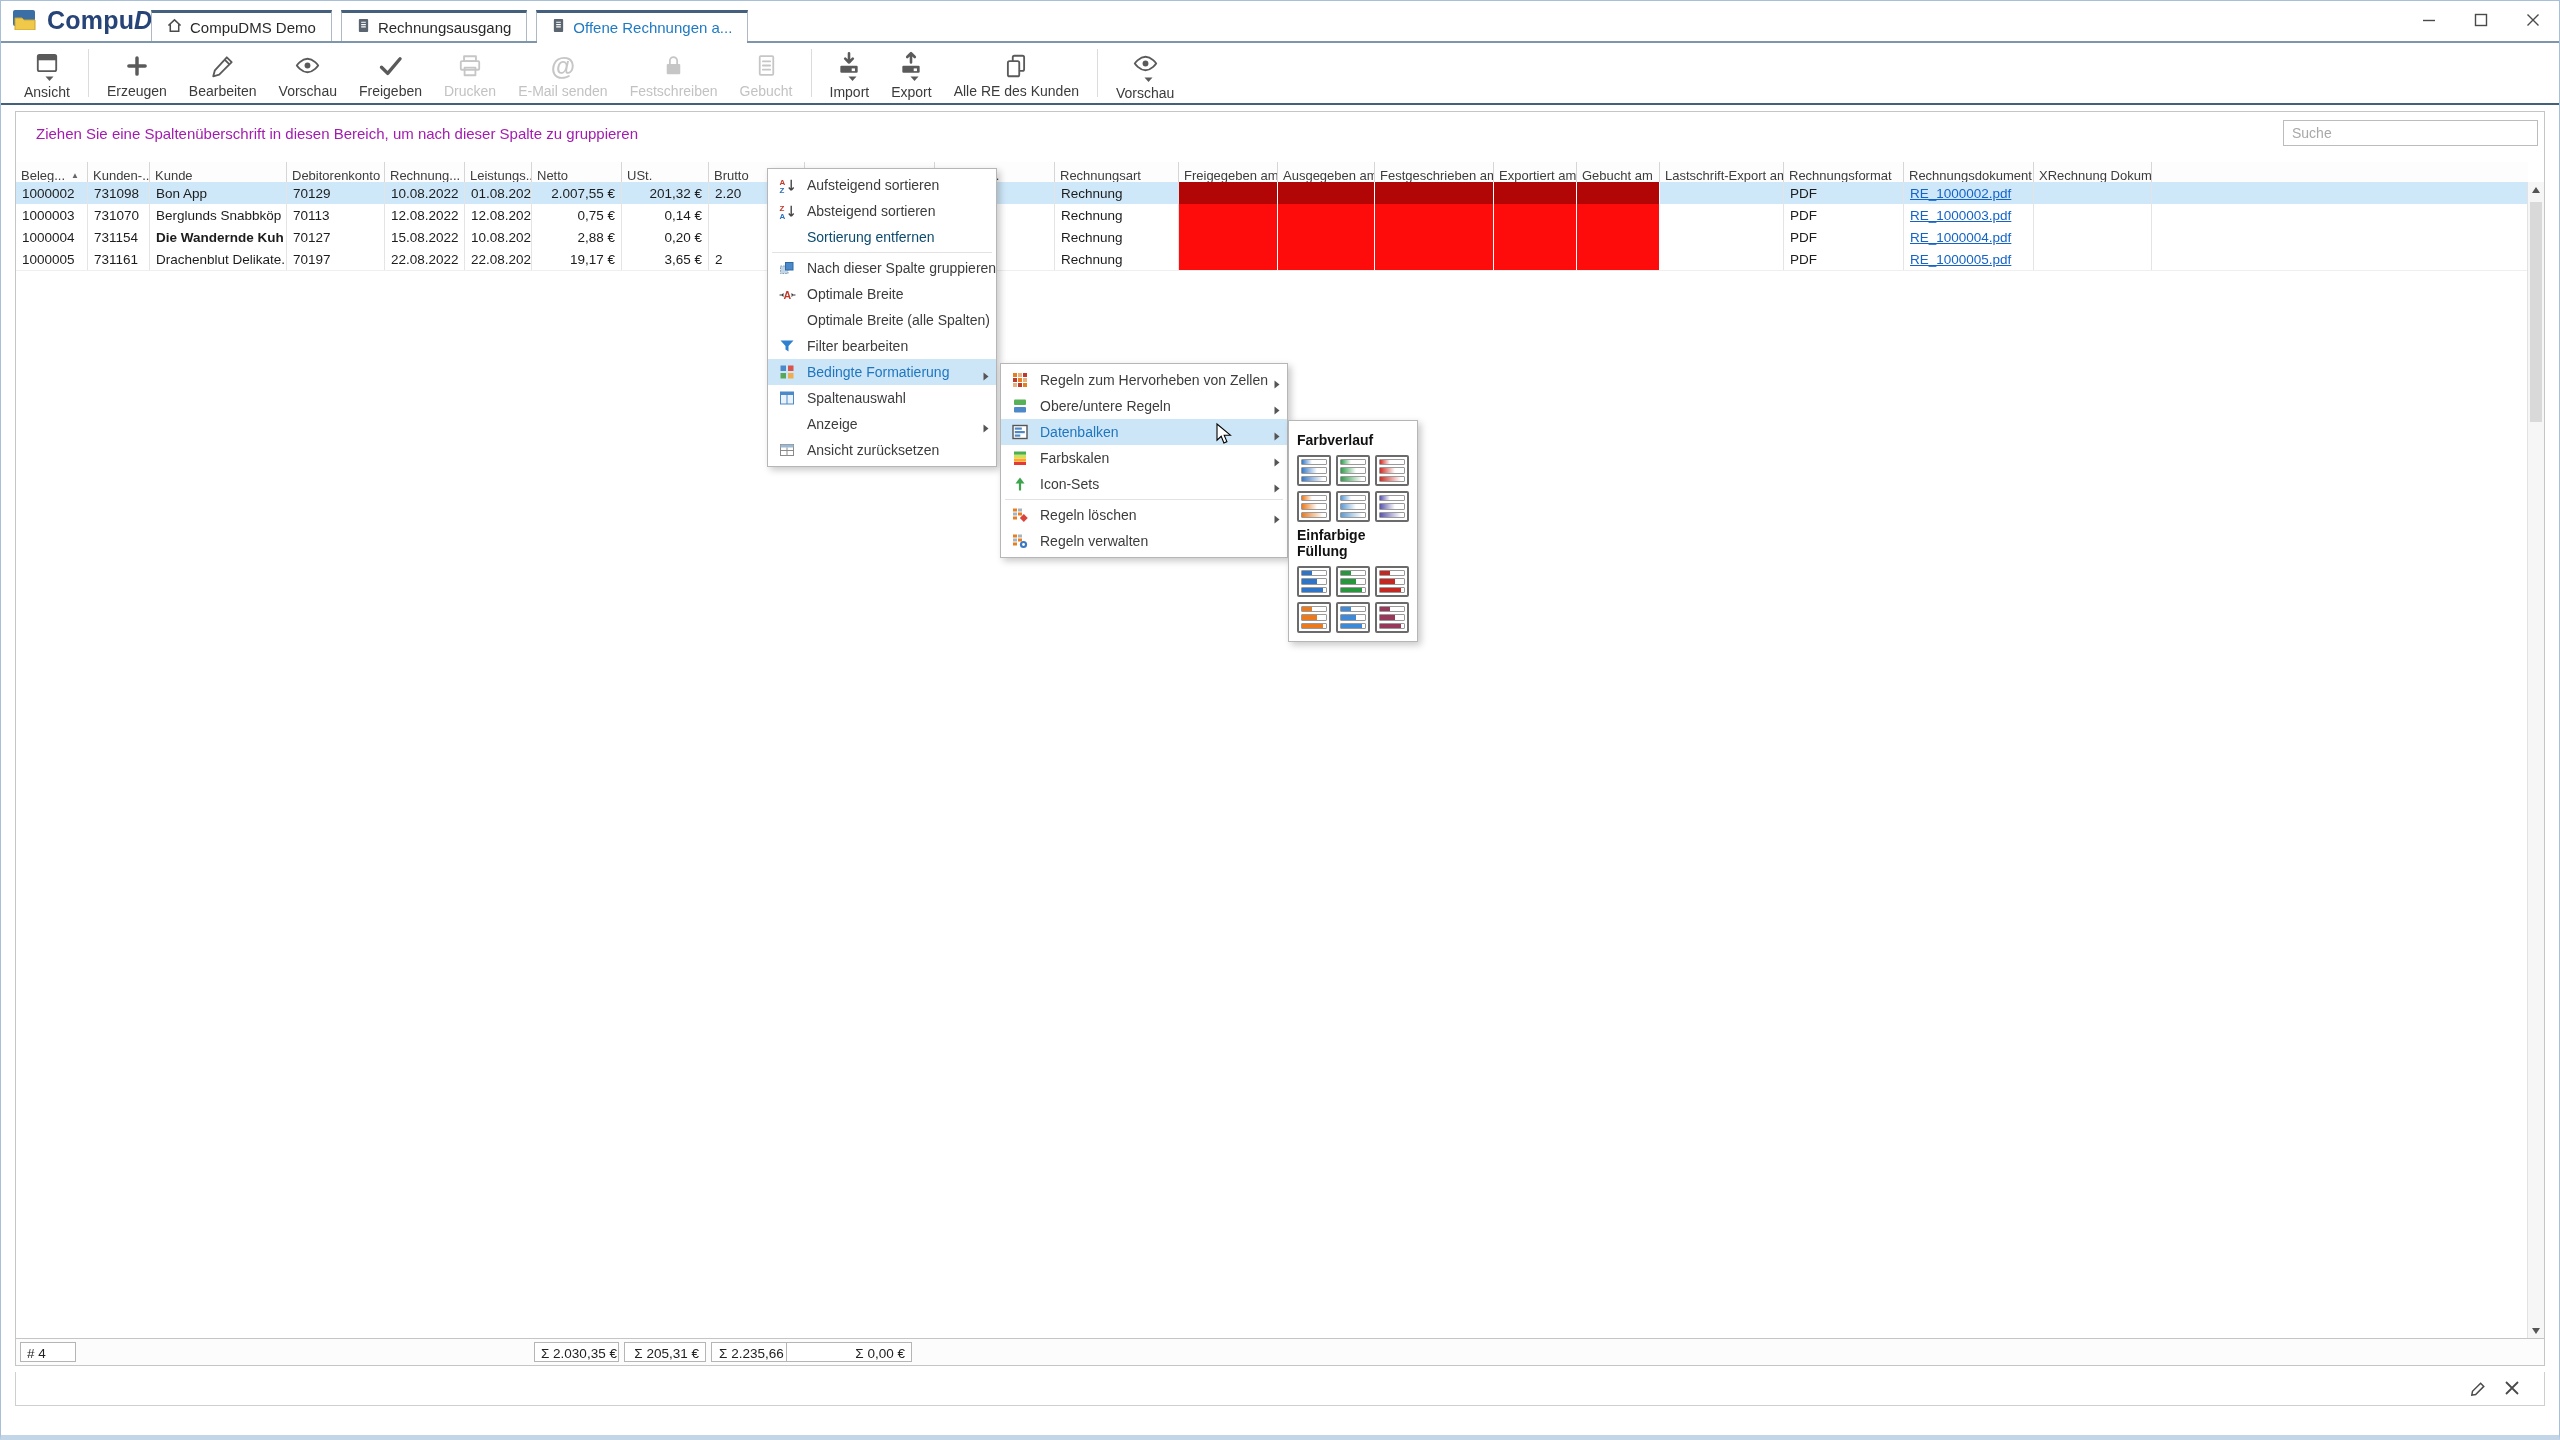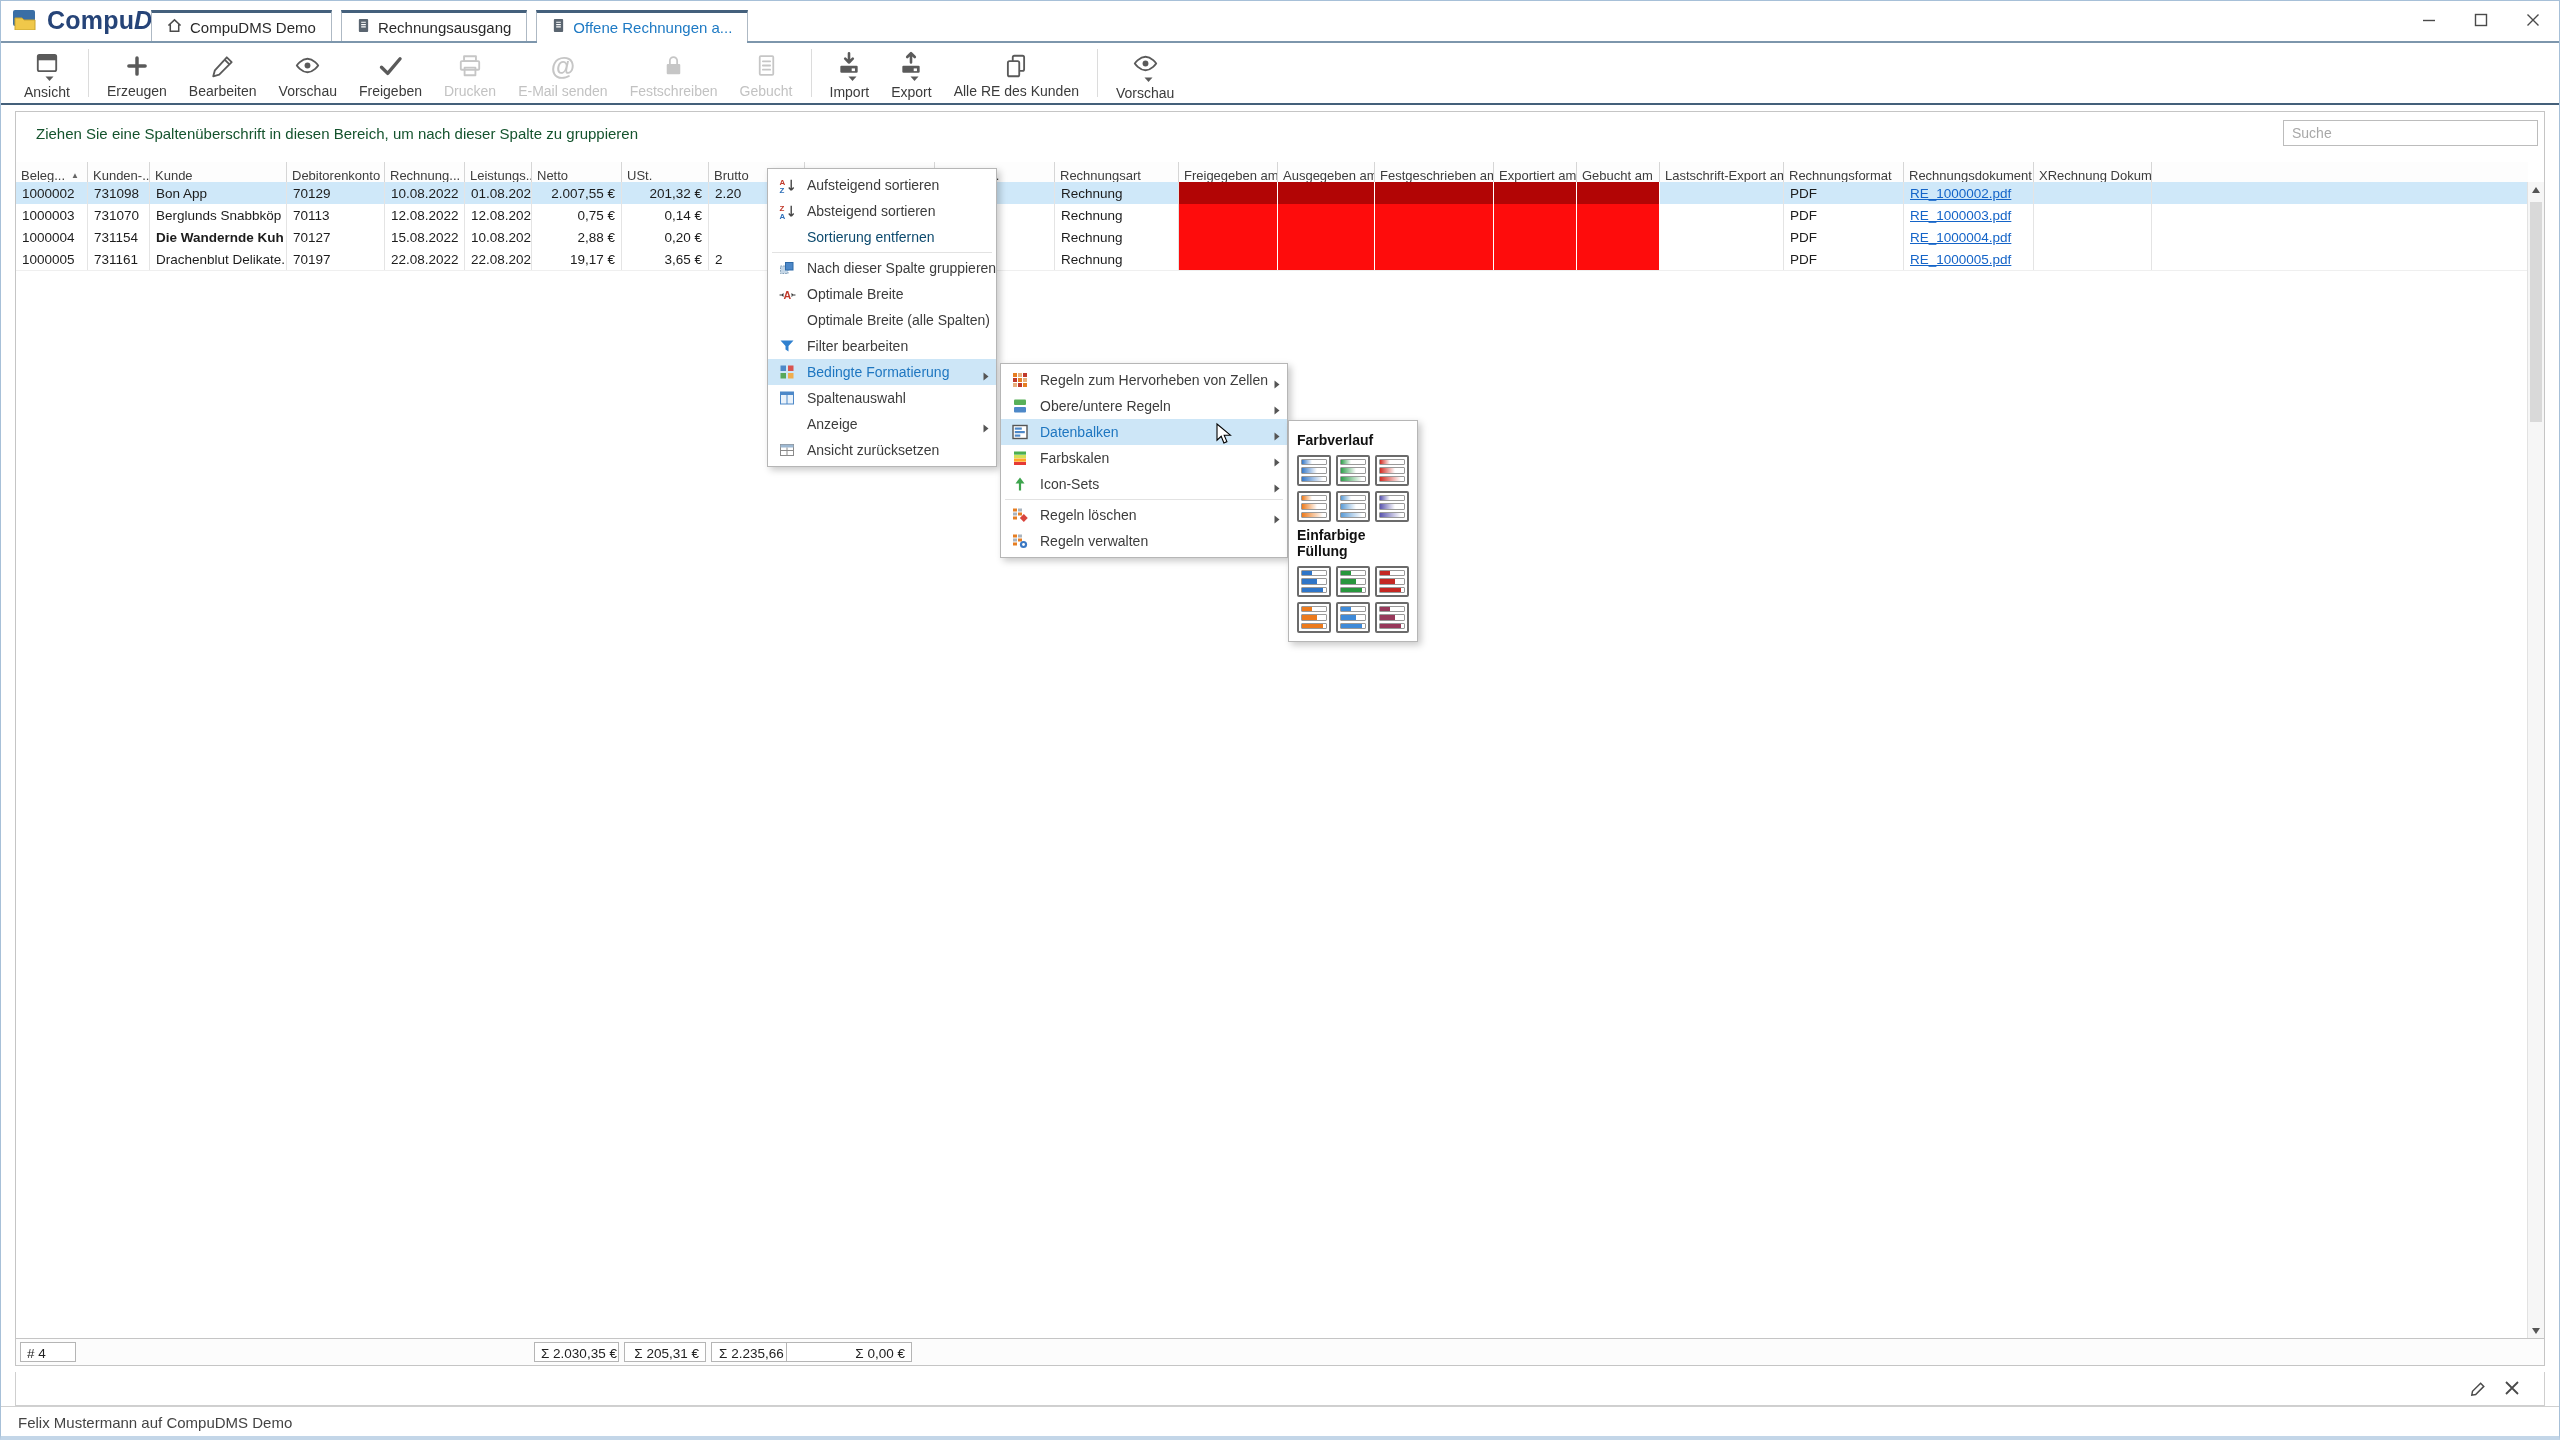--- a/index.html
+++ b/index.html
@@ -21,21 +21,21 @@
   .tbtn{display:flex;flex-direction:column;align-items:center;justify-content:flex-start;padding:7px 11px 4px;color:#3b3b3b;}
   .tico{height:32px;display:flex;align-items:center;color:#5a5a5a;}
   .tbtn .glyph{font-size:25px;font-weight:bold;line-height:26px;}
   .tlabel{font-size:14px;margin-top:2px;white-space:nowrap;}
   .tbtn.disabled{color:#c2c2c2;}
   .tbtn.disabled .tico{color:#c6c6c6;}
   .tcaret{margin-left:6px;color:#5a5a5a;display:flex;}
   .tsep{width:1px;background:#dcdcdc;margin:6px 7px;}
   
   .content{position:absolute;left:14px;right:14px;top:110px;bottom:69px;border:1px solid #c5c5c5;background:#fff;box-sizing:border-box;}
-  .grouphint{position:absolute;left:20px;top:13px;font-size:15px;color:#14532d;}
+  .grouphint{position:absolute;left:20px;top:13px;font-size:15px;color:#a21caf;}
   .searchbox{position:absolute;right:6px;top:8px;width:255px;height:26px;border:1px solid #bcbcbc;font-size:14px;color:#333;padding:0 8px;box-sizing:border-box;font-family:"Liberation Sans",sans-serif;outline:none;}
   .searchbox::placeholder{color:#a8a8a8;}
   .grid{position:absolute;left:0;right:0;top:44px;bottom:26px;overflow:hidden;}
   .hrow{position:absolute;top:6px;left:0;right:16px;height:26px;background:#fdfdfd;border-bottom:1px solid #c3c3c3;display:flex;}
   .hcell{box-sizing:border-box;border-right:1px solid #d6d6d6;font-size:13px;color:#3d3d3d;padding:6px 2px 0 5px;white-space:nowrap;overflow:hidden;}
   .sortmark{font-size:8px;color:#666;margin-left:6px;vertical-align:2px;}
   .row{position:absolute;left:0;right:16px;height:22px;display:flex;border-bottom:1px solid #efefef;background:#fff;}
   .row.sel{background:#cfe8f9;}
   .cell{box-sizing:border-box;border-right:1px solid #e4e4e4;font-size:13.5px;color:#1c1c1c;padding:4px 6px 0;white-space:nowrap;overflow:hidden;}
   .cell.r{text-align:right;}
@@ -413,21 +413,20 @@
           <path d="M15 4.5l4.5 4.5L8 20.5l-5.5 1 1-5.5L15 4.5z" fill="none" stroke="currentColor" stroke-width="2"></path>
         </svg>
     </span>
     <span class="ic" style="right:22px">
       <svg width="16" height="16" viewBox="0 0 16 16">
           <path d="M2 2l12 12M14 2L2 14" stroke="currentColor" stroke-width="1.8"></path>
         </svg>
     </span>
   </div>
 
-  <div class="statusbar">Felix Mustermann auf CompuDMS Demo</div>
 </div>
 
 <div class="menu" style="left:767px;top:168px;width:230px;" id="ctxmenu">
     <div class="mitem">
       <span class="mico">
         <svg width="17" height="17" viewBox="0 0 16 16">
           <text x="0.5" y="7.5" font-size="7.5" font-weight="bold" fill="#c0392b">A</text>
           <text x="0.5" y="15.5" font-size="7.5" font-weight="bold" fill="#2e6fb8">Z</text>
           <path d="M11.5 2.5v10M11.5 12.5l-2.3-2.6M11.5 12.5l2.3-2.6" stroke="#444" stroke-width="1.3" fill="none"></path>
         </svg>

